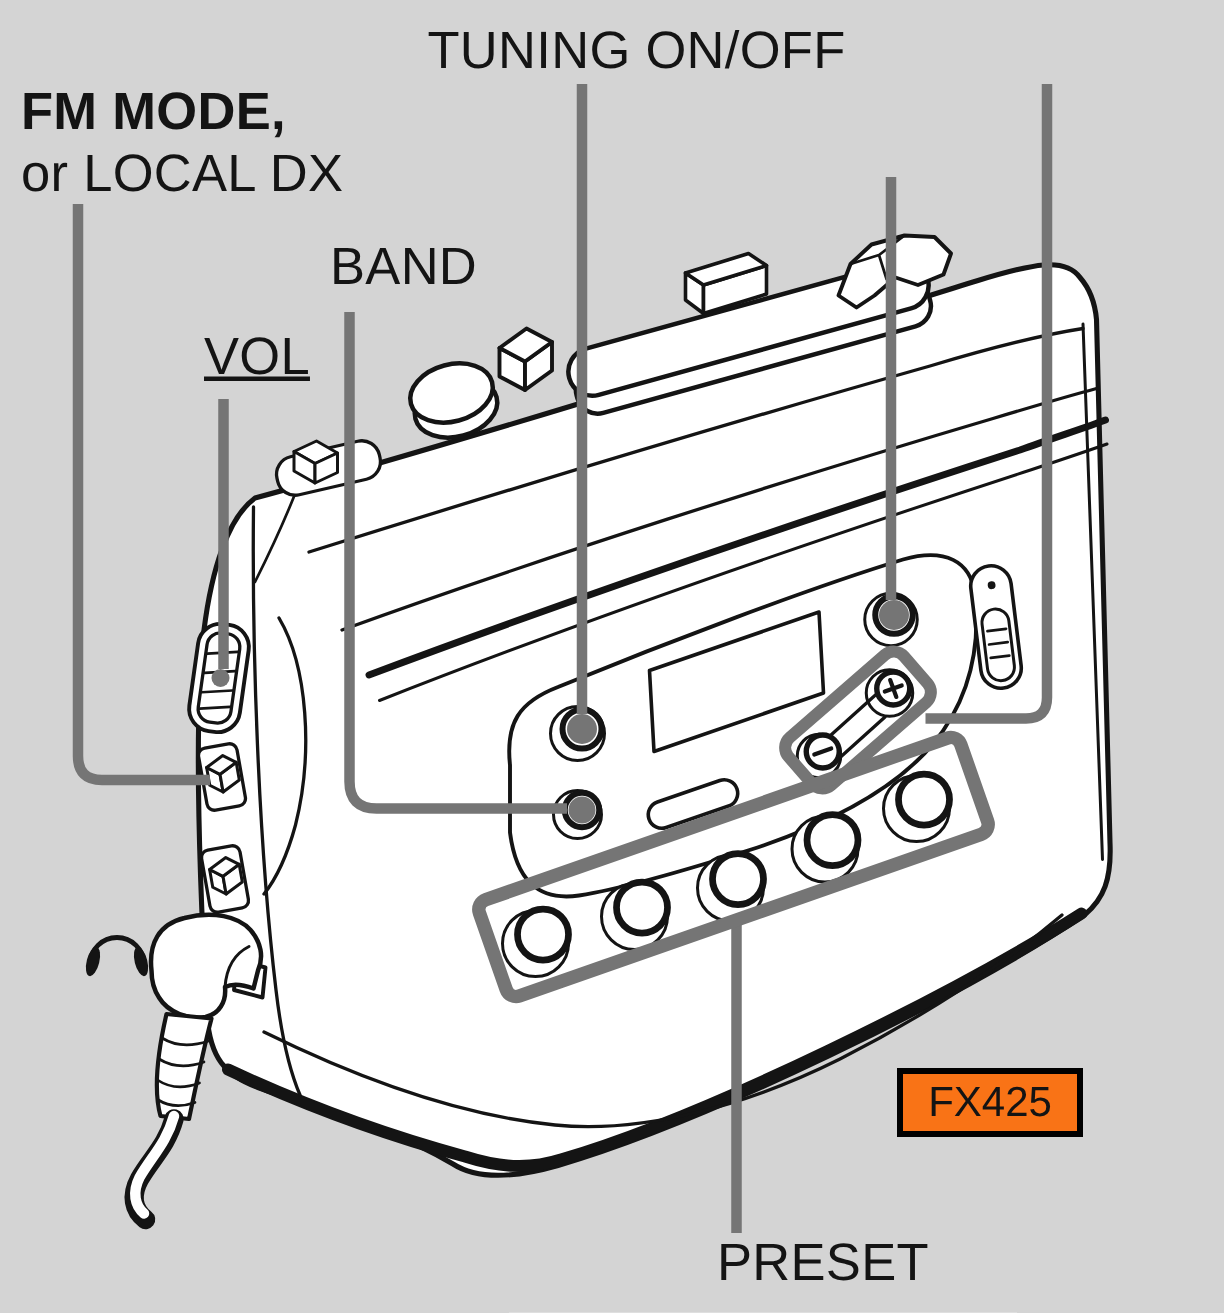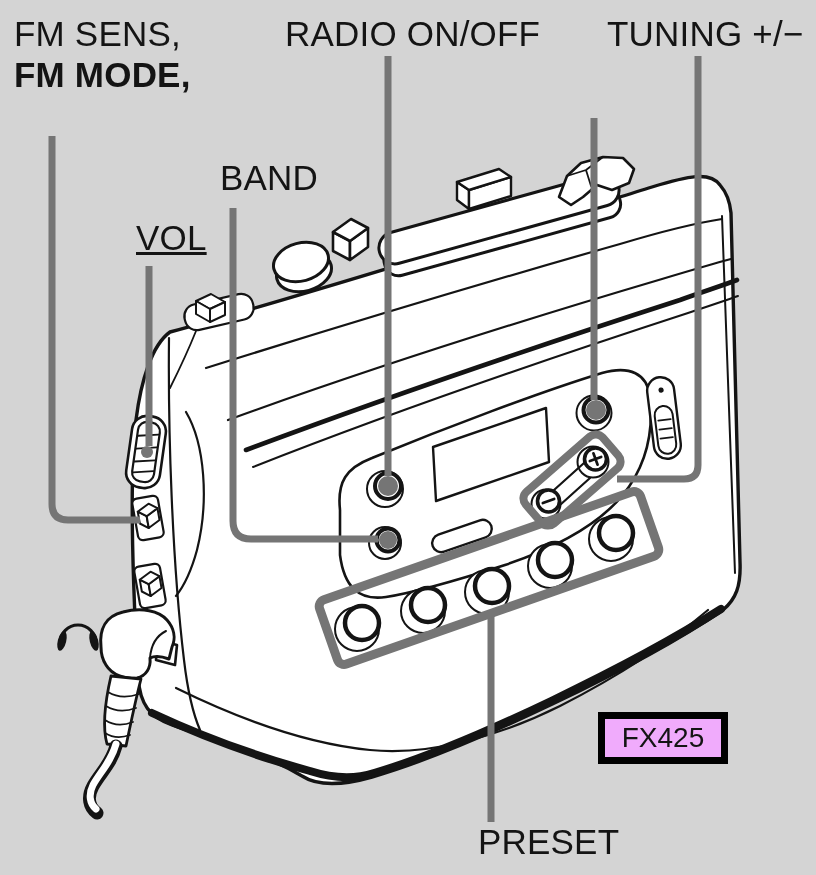--- a/index.html
+++ b/index.html
@@ -16,22 +16,22 @@
     font-size:35px;
     line-height:1.08;
     color:#141414;
     white-space:pre;
     letter-spacing:0.2px;
   }
   .badge{
     position:absolute;
     left:598px;top:712px;
     width:116px;height:38px;
-    background:#f0abfc;
-    border:7px solid #000000;
+    background:#f97316;
+    border:4px solid #000000;
     font-size:28px;
     line-height:38px;
     text-align:center;
     color:#141414;
   }
 </style>
 </head>
 <body>
 
 <div class="stage">
@@ -222,24 +222,23 @@
   <g fill="none" stroke="#757575">
     <g transform="translate(572,480) rotate(-41)">
       <rect x="-51" y="-21" width="102" height="42" rx="9" stroke-width="8"></rect>
     </g>
     <g transform="translate(489,578) rotate(-19.3)">
       <rect x="-170" y="-34" width="340" height="68" rx="7" stroke-width="9"></rect>
     </g>
   </g>
 </svg>
 
-  <div class="lbl" style="left:14px;top:15px;">FM SENS,</div>
   <div class="lbl" style="left:14px;top:56px;font-weight:bold;">FM MODE,</div>
-  <div class="lbl" style="left:285px;top:15px;">RADIO ON/OFF</div>
-  <div class="lbl" style="left:607px;top:15px;">TUNING +/−</div>
+  <div class="lbl" style="left:14px;top:97px;">or LOCAL DX</div>
+  <div class="lbl" style="left:285px;top:15px;">TUNING ON/OFF</div>
   <div class="lbl" style="left:220px;top:159px;">BAND</div>
   <div class="lbl" style="left:136px;top:219px;text-decoration:underline;">VOL</div>
   <div class="lbl" style="left:478px;top:823px;">PRESET</div>
 
   <div class="badge">
     <span>FX425</span>
   </div>
 </div>
 
 </body></html>

